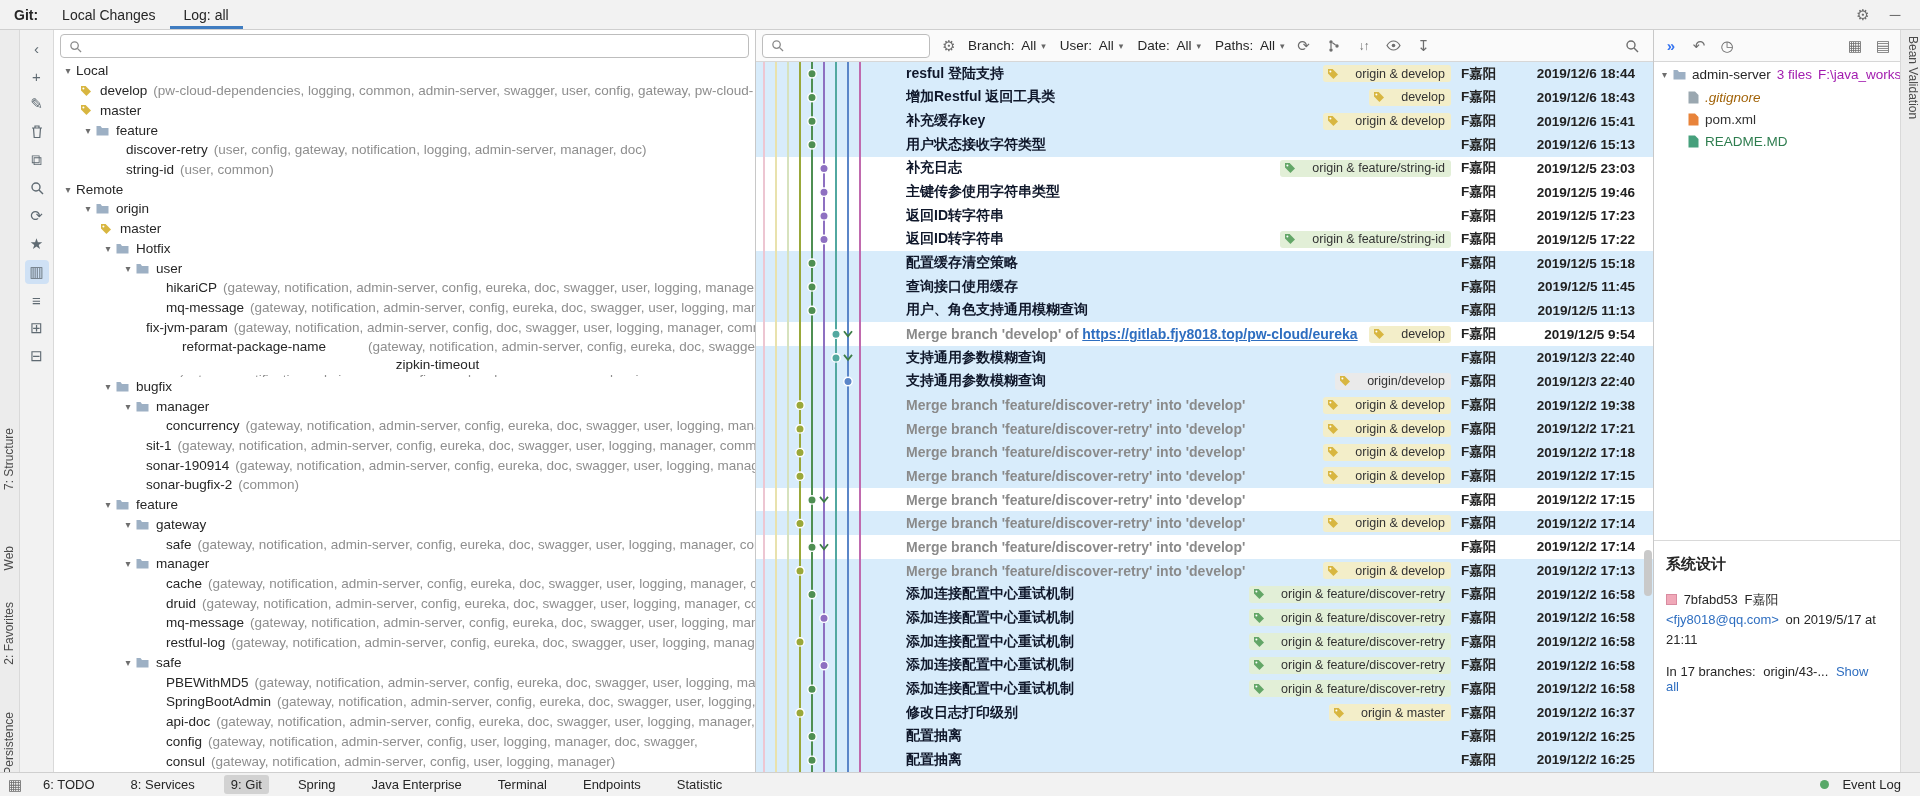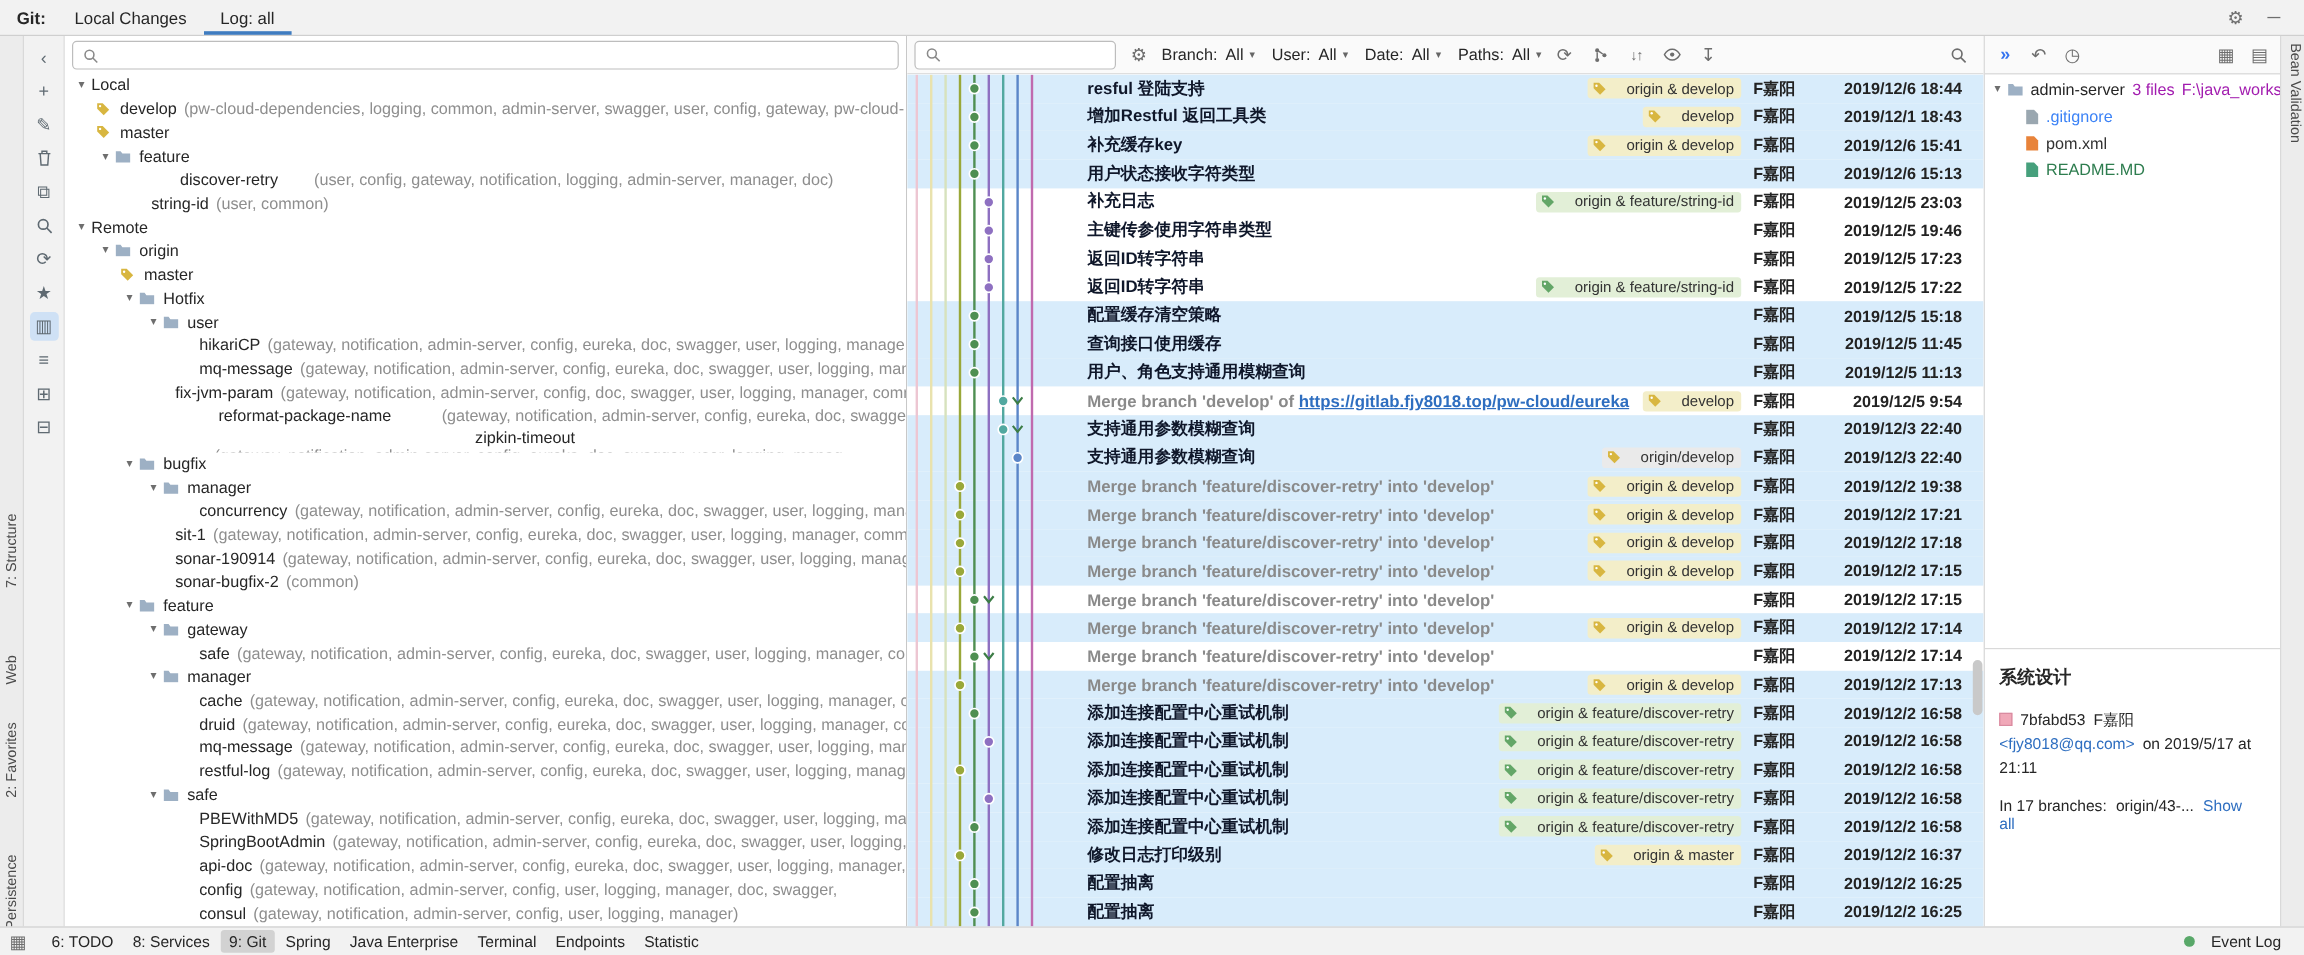--- a/index.html
+++ b/index.html
@@ -99,21 +99,21 @@
   .cmeta { font-size:13px; line-height:1.55; word-wrap:break-word; }
   .cmeta > span { margin-right:3px; }
   .swatch { display:inline-block; width:11px; height:11px; background:#f0a8b8; border:1px solid #d98ba0; vertical-align:-1px; }
   .mail { color:#2e6ec0; cursor:pointer; }
   .cbranches { margin-top:14px; font-size:13px; }
   .cbranches > span { margin-right:4px; }
 
   
   footer { position:absolute; left:0; right:0; bottom:0; height:24px; background:#f2f2f2; border-top:1px solid #cfcfcf;
            display:flex; align-items:center; padding:0 12px 0 4px; gap:4px; }
-  #status-left { display:flex; align-items:center; gap:2px; margin-left:6px; }
+  #status-left { display:flex; align-items:center; gap:22px; margin-left:6px; }
   .sbi { font-size:13px; color:#262626; padding:2px 7px; border-radius:3px; white-space:nowrap; cursor:default; }
   .sbi.active { background:#d2d2d2; }
   .status-right { margin-left:auto; display:flex; align-items:center; gap:6px; }
   .evdot { width:9px; height:9px; border-radius:50%; background:#59a869; display:inline-block; }
 
   .magsvg { display:inline-flex; margin-right:6px; }
 </style>
 </head>
 <body>
 
@@ -197,21 +197,21 @@
         </div>
         <div class="trow" style="padding-left: 26px;">
           <span class="chev">▾</span>
           <span class="ticon">
             <svg width="13" height="11" viewBox="0 0 13 11">
               <path d="M0.5 1h4l1.5 2h6.5v7.5H0.5z" fill="#9db0c4"></path>
             </svg>
           </span>
           <span class="tlabel">feature</span>
         </div>
-        <div class="trow" style="padding-left: 46px; gap: 24px;">
+        <div class="trow" style="padding-left: 46px;">
           <span class="leafsp"></span>
           <span class="tlabel">discover-retry</span>
           <span class="tsuffix">(user, config, gateway, notification, logging, admin-server, manager, doc)</span>
         </div>
         <div class="trow" style="padding-left: 46px;">
           <span class="leafsp"></span>
           <span class="tlabel">string-id</span>
           <span class="tsuffix">(user, common)</span>
         </div>
         <div class="trow" style="padding-left: 6px;">
@@ -534,21 +534,21 @@
               <span class="pill-ic">
                 <svg width="12" height="12" viewBox="0 0 12 12">
                   <path d="M1 1h4.6L11 6.4 6.4 11 1 5.6z" fill="#d8b640"></path>
                   <circle cx="3.4" cy="3.4" r="1" fill="#fff"></circle>
                 </svg>
               </span>
               <span>develop</span>
             </span>
           </span>
           <span class="cauthor">F嘉阳</span>
-          <span class="cdate">2019/12/1 18:43</span>
+          <span class="cdate">2019/12/6 18:43</span>
         </div>
         <div class="crow sel">
           <span class="cmsg">补充缓存key</span>
           <span class="ctags">
             <span class="pill yellow">
               <span class="pill-ic">
                 <svg width="12" height="12" viewBox="0 0 12 12">
                   <path d="M1 1h4.6L11 6.4 6.4 11 1 5.6z" fill="#d8b640"></path>
                   <circle cx="3.4" cy="3.4" r="1" fill="#fff"></circle>
                 </svg>
@@ -906,21 +906,21 @@
         <span class="rootgray">3 files</span>
         <span class="rootgray">F:\java_worksp</span>
       </div>
       <div id="file-list">
           <div class="frow">
             <span class="ficon">
               <svg width="11" height="13" viewBox="0 0 11 13">
                 <path d="M0.5 0.5h6.5l3.5 3.5v8.5H0.5z" fill="#9aa7b0"></path>
               </svg>
             </span>
-            <span class="fname" style="color: #3b82f6;">.gitignore</span>
+            <span class="fname" style="color: #a16207; font-style: italic;">.gitignore</span>
           </div>
           <div class="frow">
             <span class="ficon">
               <svg width="11" height="13" viewBox="0 0 11 13">
                 <path d="M0.5 0.5h6.5l3.5 3.5v8.5H0.5z" fill="#e8833a"></path>
               </svg>
             </span>
             <span class="fname" style="color: rgb(51, 51, 51);">pom.xml</span>
           </div>
           <div class="frow">

